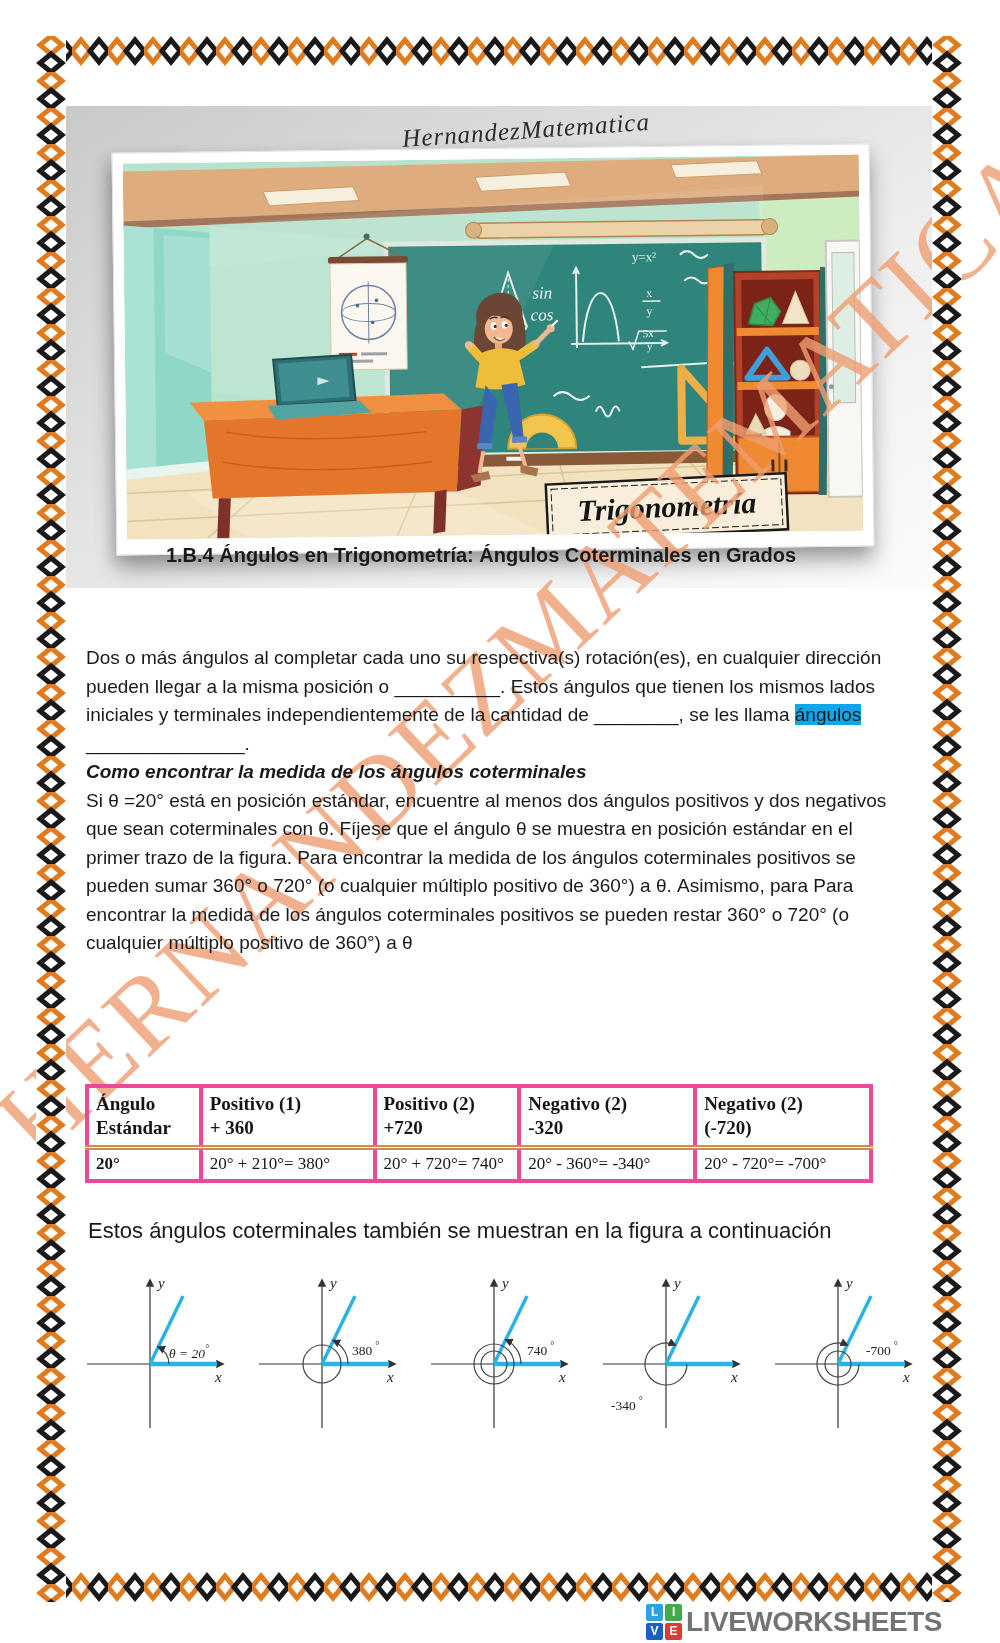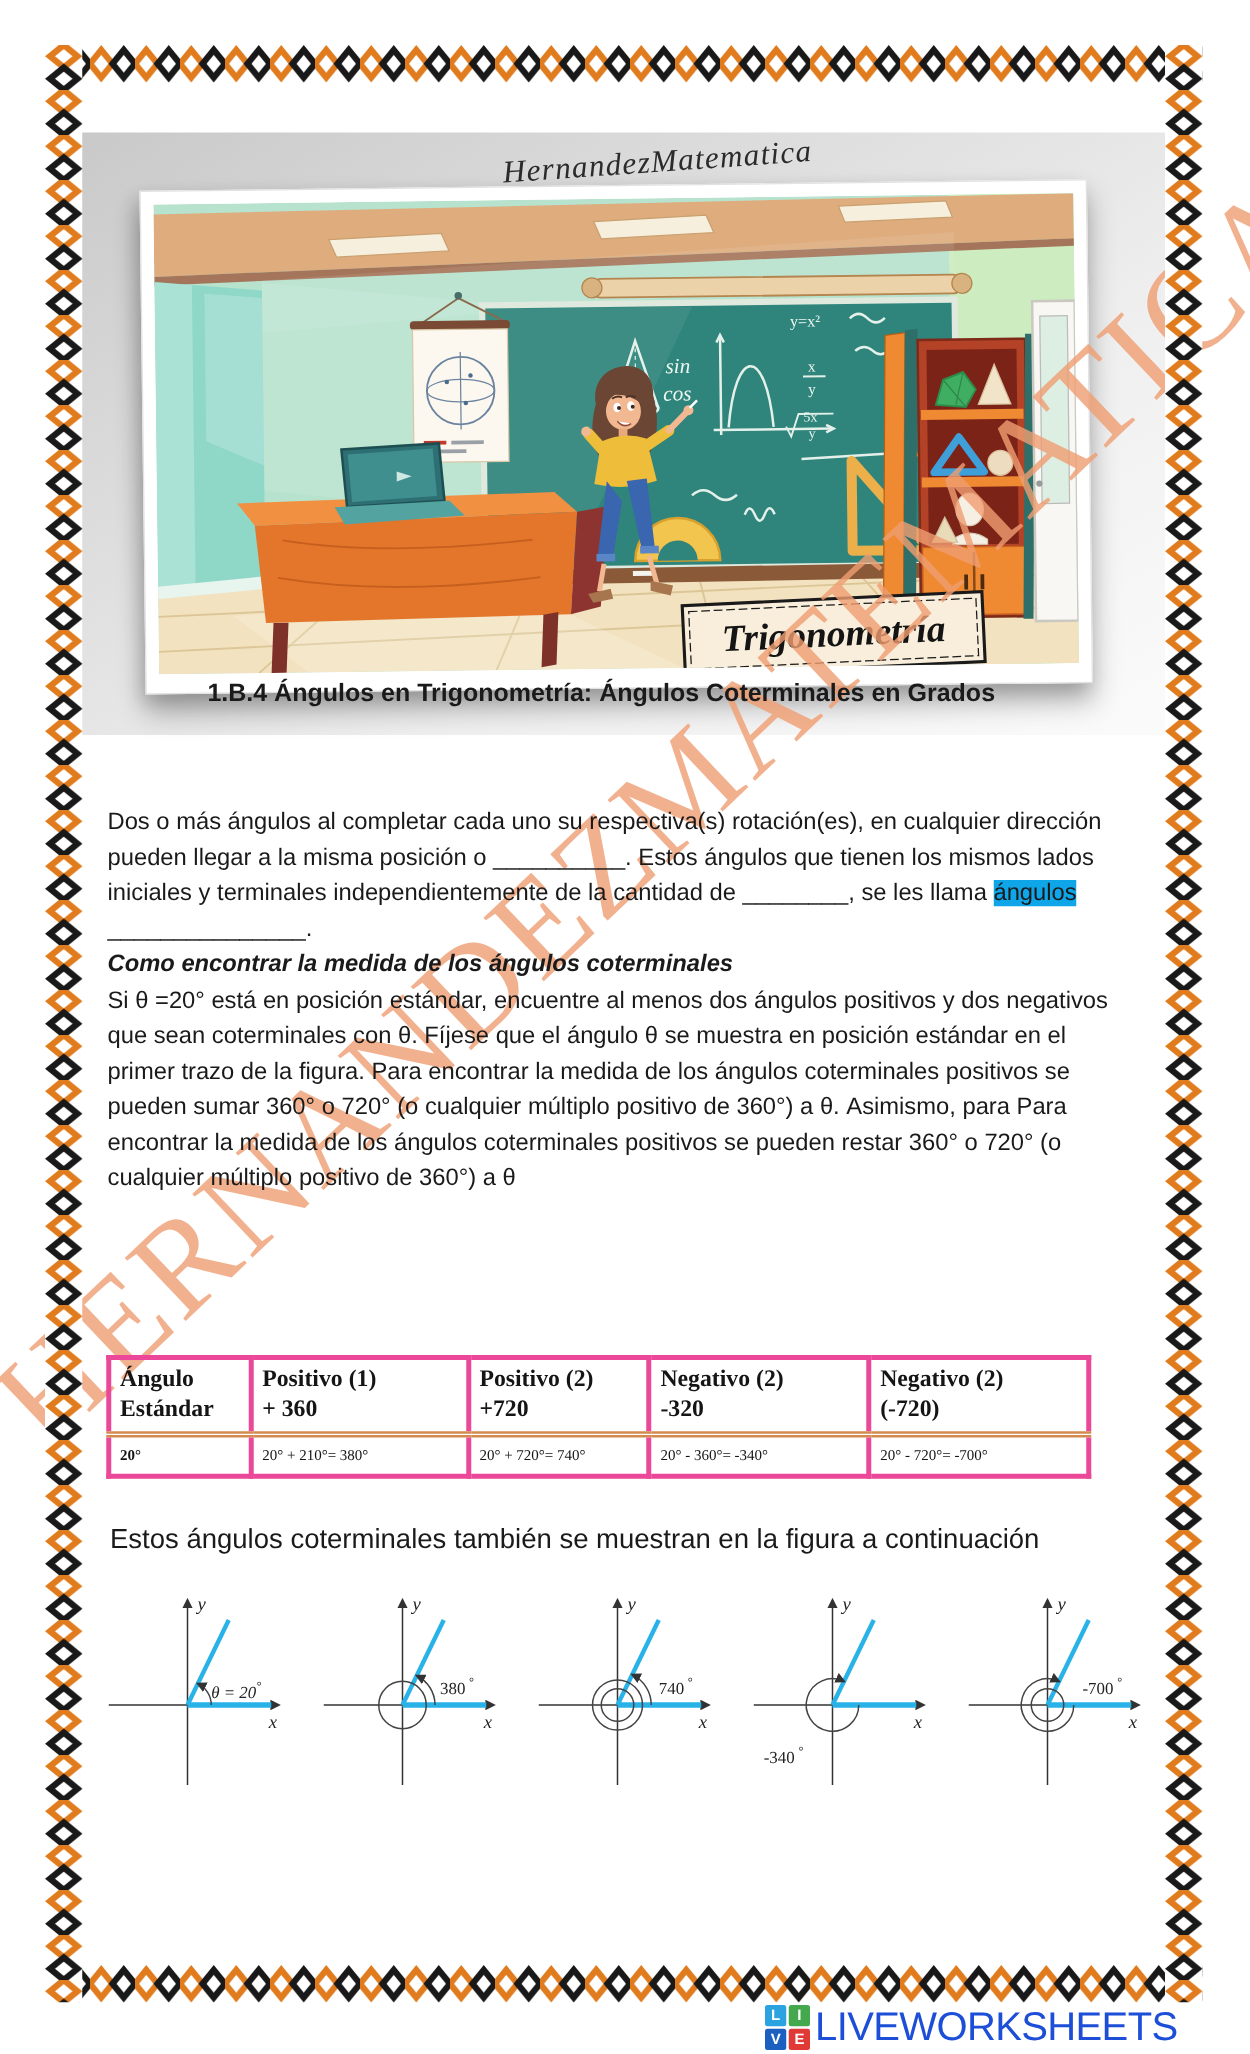--- a/index.html
+++ b/index.html
@@ -43,37 +43,37 @@
   .hl { background:#0ea5e9; font-weight:normal; }
   .subhead { margin-top:9px; font-weight:bold; font-style:italic; font-size:19px; }
   .body-p { margin-top:10px; }
 
   
   .tblwrap { position:absolute; left:85px; top:1084px; width:788px; }
   table.tbl { width:100%; border-collapse:collapse; font-family:"Liberation Serif", serif; }
   .tbl th, .tbl td { border:4px solid #ec4899; text-align:left; vertical-align:top; }
   .tbl th { font-size:19px; line-height:24px; font-weight:bold; padding:4px 7px 5px 7px; color:#151515;
             border-bottom:5px double #d28a4e; }
-  .tbl td { font-size:12px; line-height:24px; padding:2px 7px 3px 7px; color:#151515; }
+  .tbl td { font-size:17px; line-height:24px; padding:2px 7px 3px 7px; color:#151515; }
   .tbl td.first { font-weight:bold; }
   .c1{width:110px;} .c2{width:168px;} .c3{width:140px;} .c4{width:170px;} .c5{width:170px;}
 
   .figs-intro { position:absolute; left:88px; top:1218px; width:820px; font-size:22px; color:#1a1a1a; }
   .figrow { position:absolute; left:65px; top:1258px; width:860px; display:flex; }
   .figrow svg { display:block; }
 
   
   .footer { position:absolute; left:0; top:1600px; width:1000px; height:43px; z-index:11;
             display:flex; justify-content:flex-end; align-items:center; padding-right:58px; }
   .logo-grid { display:grid; grid-template-columns:17px 17px; grid-template-rows:17px 17px;
                gap:2px; margin-right:4px; }
   .logo-cell { display:flex; align-items:center; justify-content:center; color:#ffffff;
                font-size:12px; font-weight:bold; border-radius:2px; }
   .lc-l{background:#2ba3e0;} .lc-i{background:#44a94e;} .lc-v{background:#1b5fc1;} .lc-e{background:#e03a36;}
-  .wordmark { font-size:32px; font-weight:normal; letter-spacing:-0.5px; color:#1d4ed8; }
+  .wordmark { font-size:28px; font-weight:bold; letter-spacing:-0.5px; color:#737373; }
 </style>
 </head>
 <body>
 
 <div class="page">
 
   <div class="strip b-top">
     <svg width="100%" height="100%">
         <defs>
       <pattern id="kh1" width="36" height="30" patternUnits="userSpaceOnUse">

